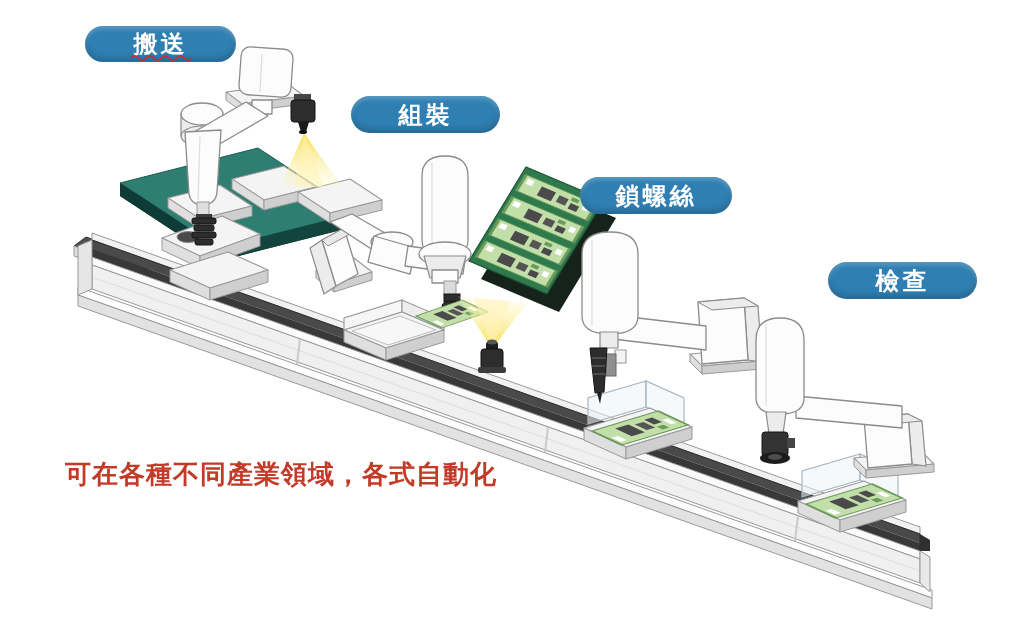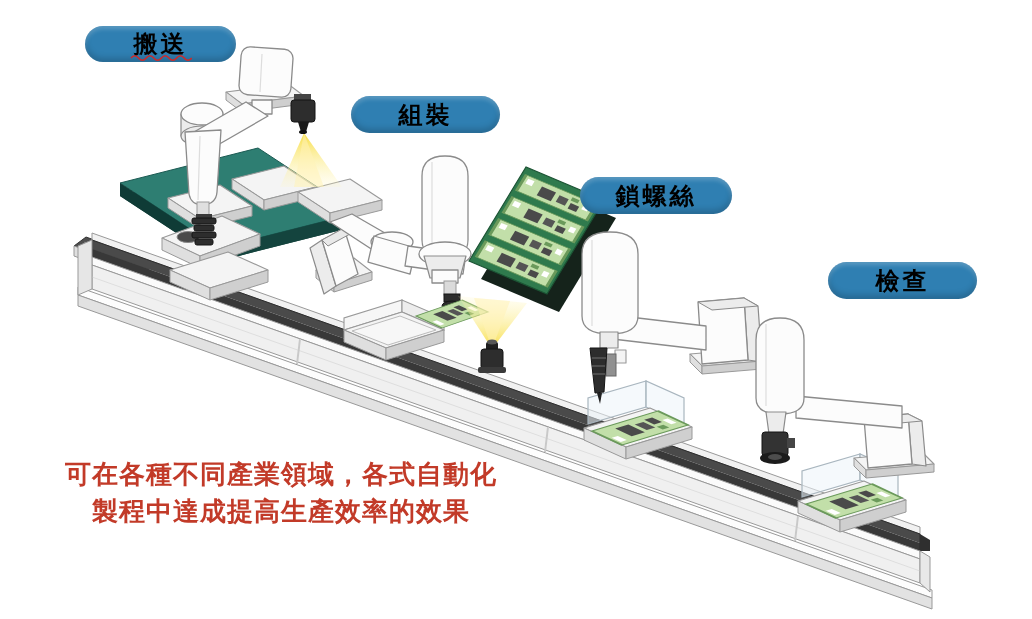--- a/index.html
+++ b/index.html
@@ -1,20 +1,20 @@
 <!DOCTYPE html>
 <html style="--label-bg: #2F7FB2; --caption-red: #C23A28; --belt: #4A4A4A; --sheet-teal: #2E7E72; --panel-green: #2F7A4D; --pcb-green: #C2DFA9; --cone-yellow: #F7DC3C; --robot-white: #FCFCFC;"><head>
 <meta charset="utf-8">
 <style>
   html,body{margin:0;padding:0;background:#fff;}
   #stage{position:relative;width:1032px;height:619px;background:#fff;overflow:hidden;
          font-family:"Liberation Sans",sans-serif;}
   #scene{position:absolute;left:0;top:0;}
   .pill{position:absolute;height:37px;border-radius:19px;background:var(--label-bg,#2F7FB2);
-        color:#000000;font-weight:bold;font-size:24px;letter-spacing:3px;
+        color:#ffffff;font-weight:bold;font-size:24px;letter-spacing:3px;
         display:flex;align-items:center;justify-content:center;
         box-shadow:inset 0 -4px 6px rgba(0,0,0,.18), inset 0 3px 4px rgba(255,255,255,.22);}
   #pill-transport{left:85px;top:26px;width:151px;height:36px;}
   #pill-assembly{left:351px;top:96px;width:149px;}
   #pill-screw{left:580px;top:177px;width:152px;}
   #pill-inspect{left:828px;top:262px;width:149px;}
   .pill .squig{position:absolute;left:50%;transform:translateX(-50%);bottom:1px;}
   #caption{position:absolute;left:28px;top:456px;width:506px;text-align:center;
            color:var(--caption-red,#C23A28);font-size:26px;font-weight:bold;
            line-height:37px;letter-spacing:1px;}
@@ -268,16 +268,15 @@
 </div>
 <div class="pill" id="pill-screw">
   <span>鎖螺絲</span>
 </div>
 <div class="pill" id="pill-inspect">
   <span>檢查</span>
 </div>
 
 <div id="caption">
   <div>可在各種不同產業領域，各式自動化</div>
-  <div>製程中達成提高生產效率的效果</div>
 </div>
 
 </div>
 
 </body></html>

